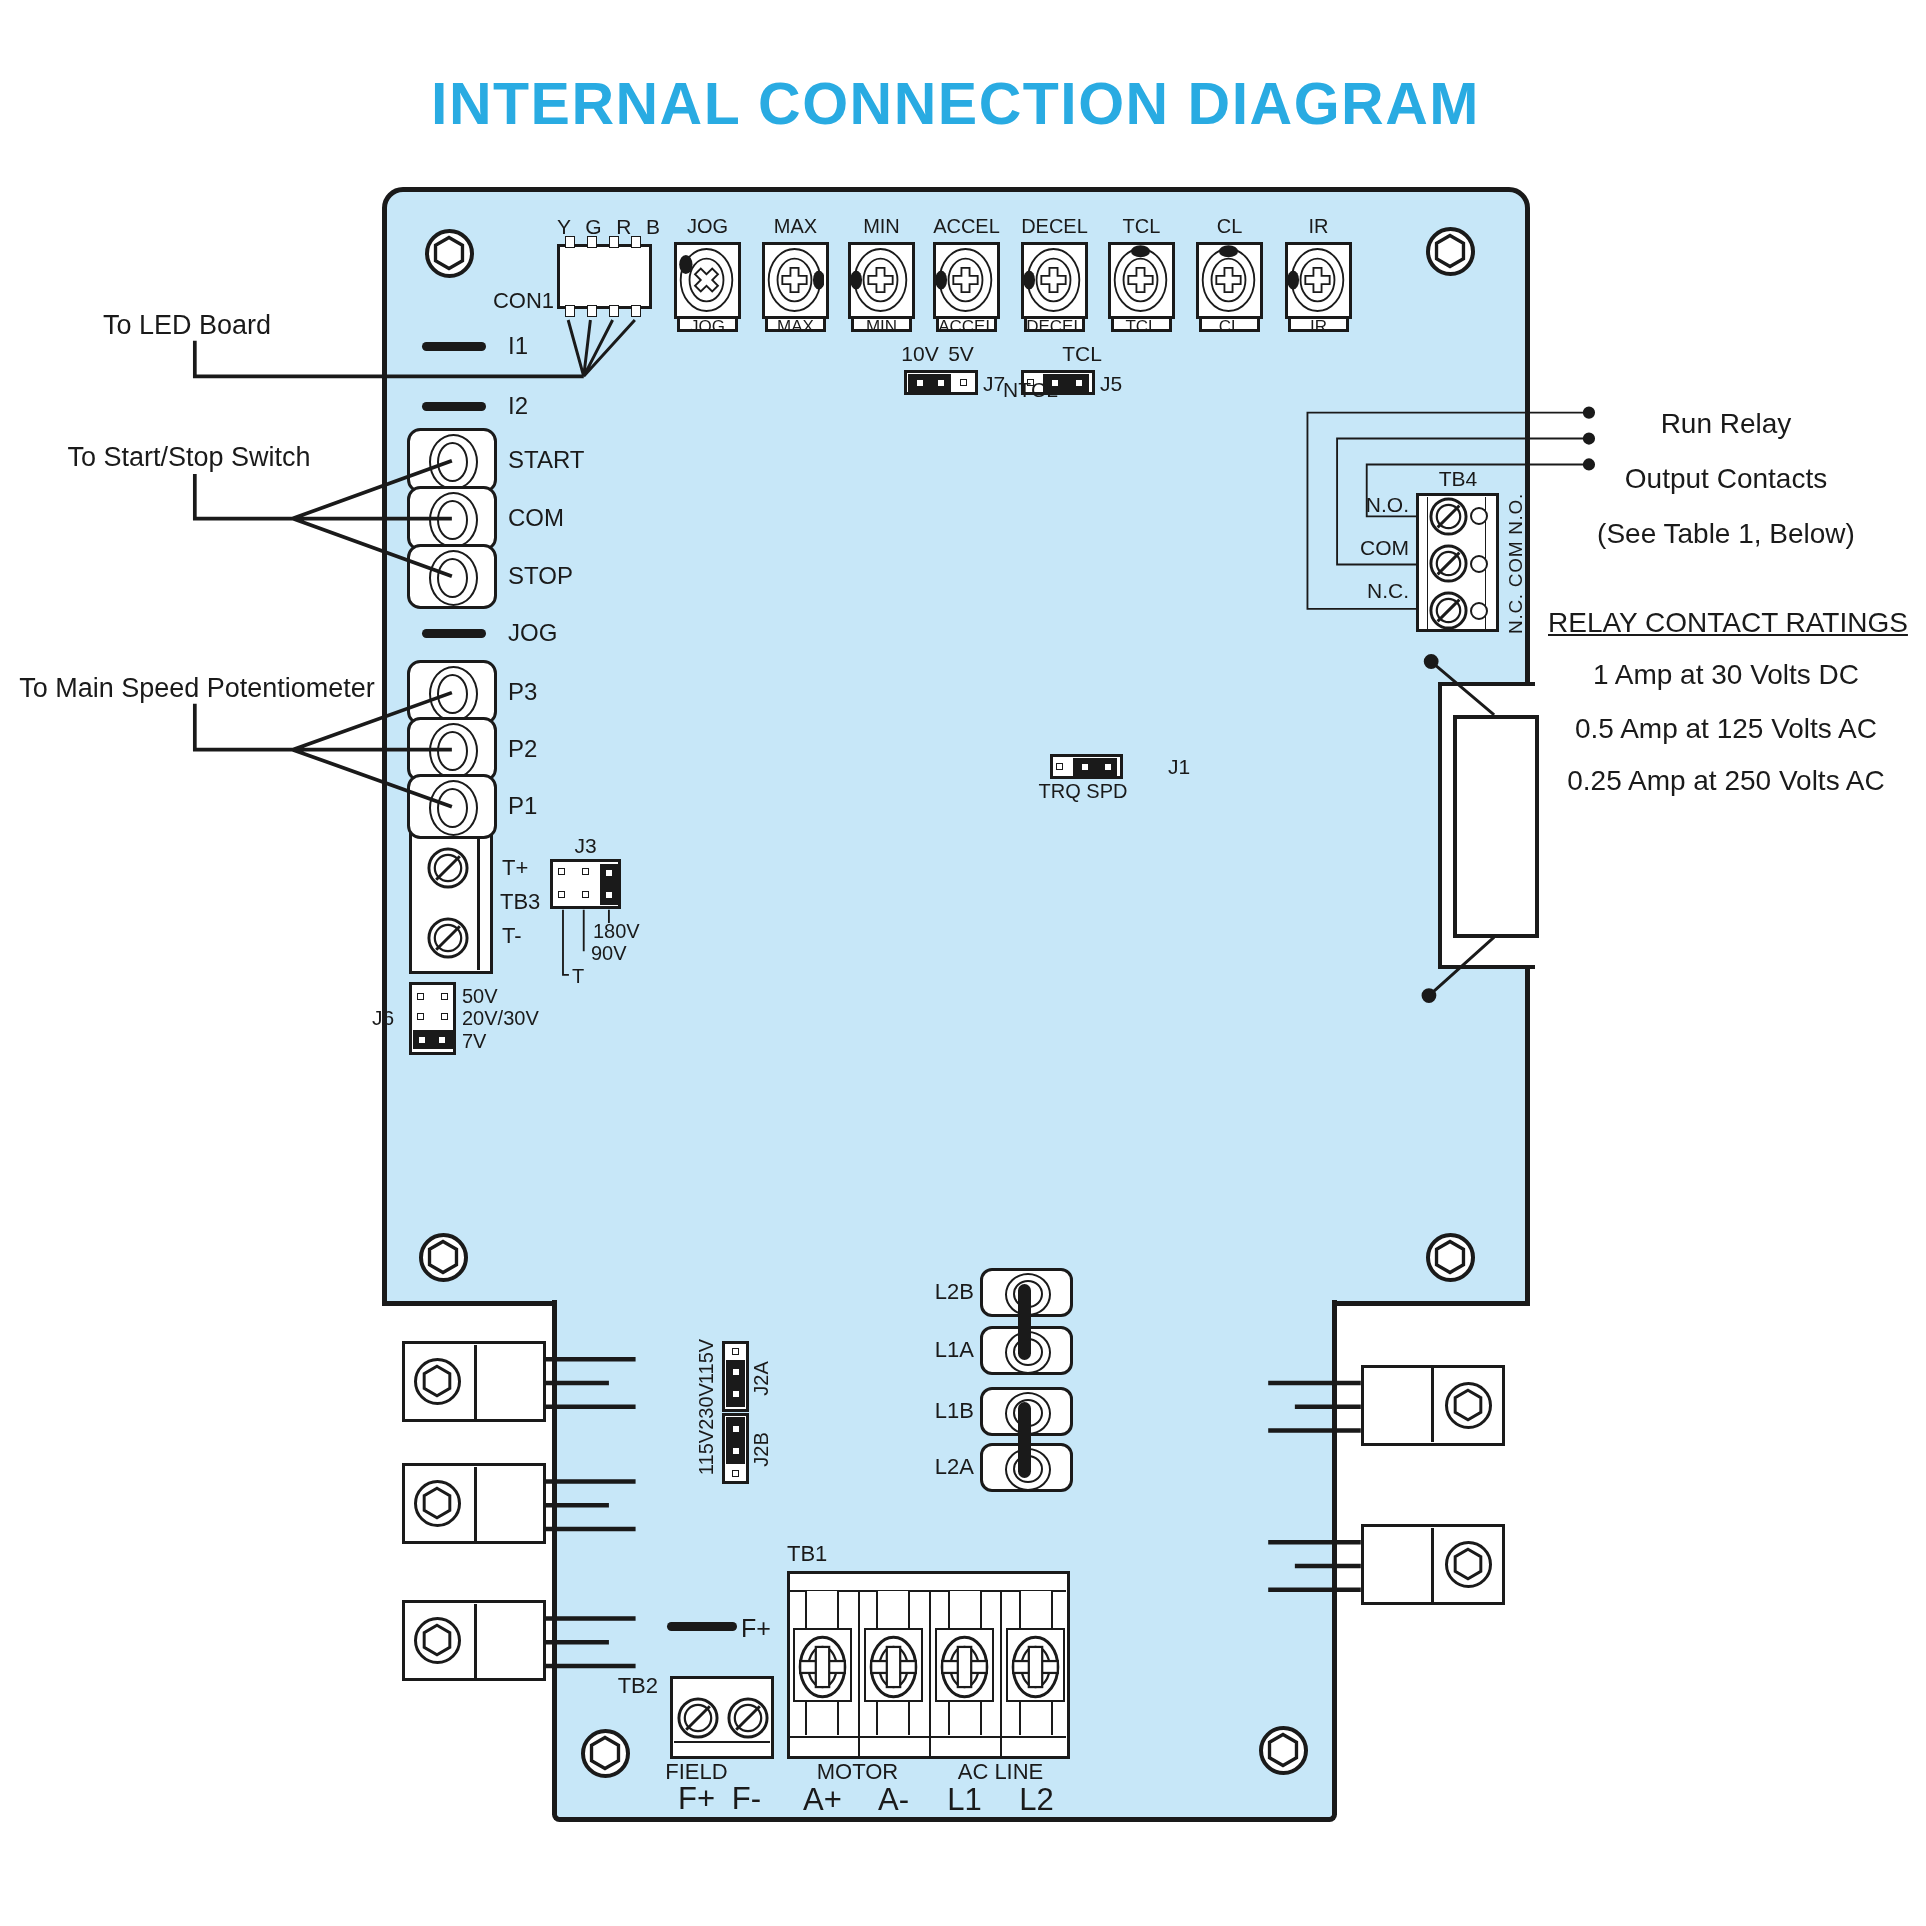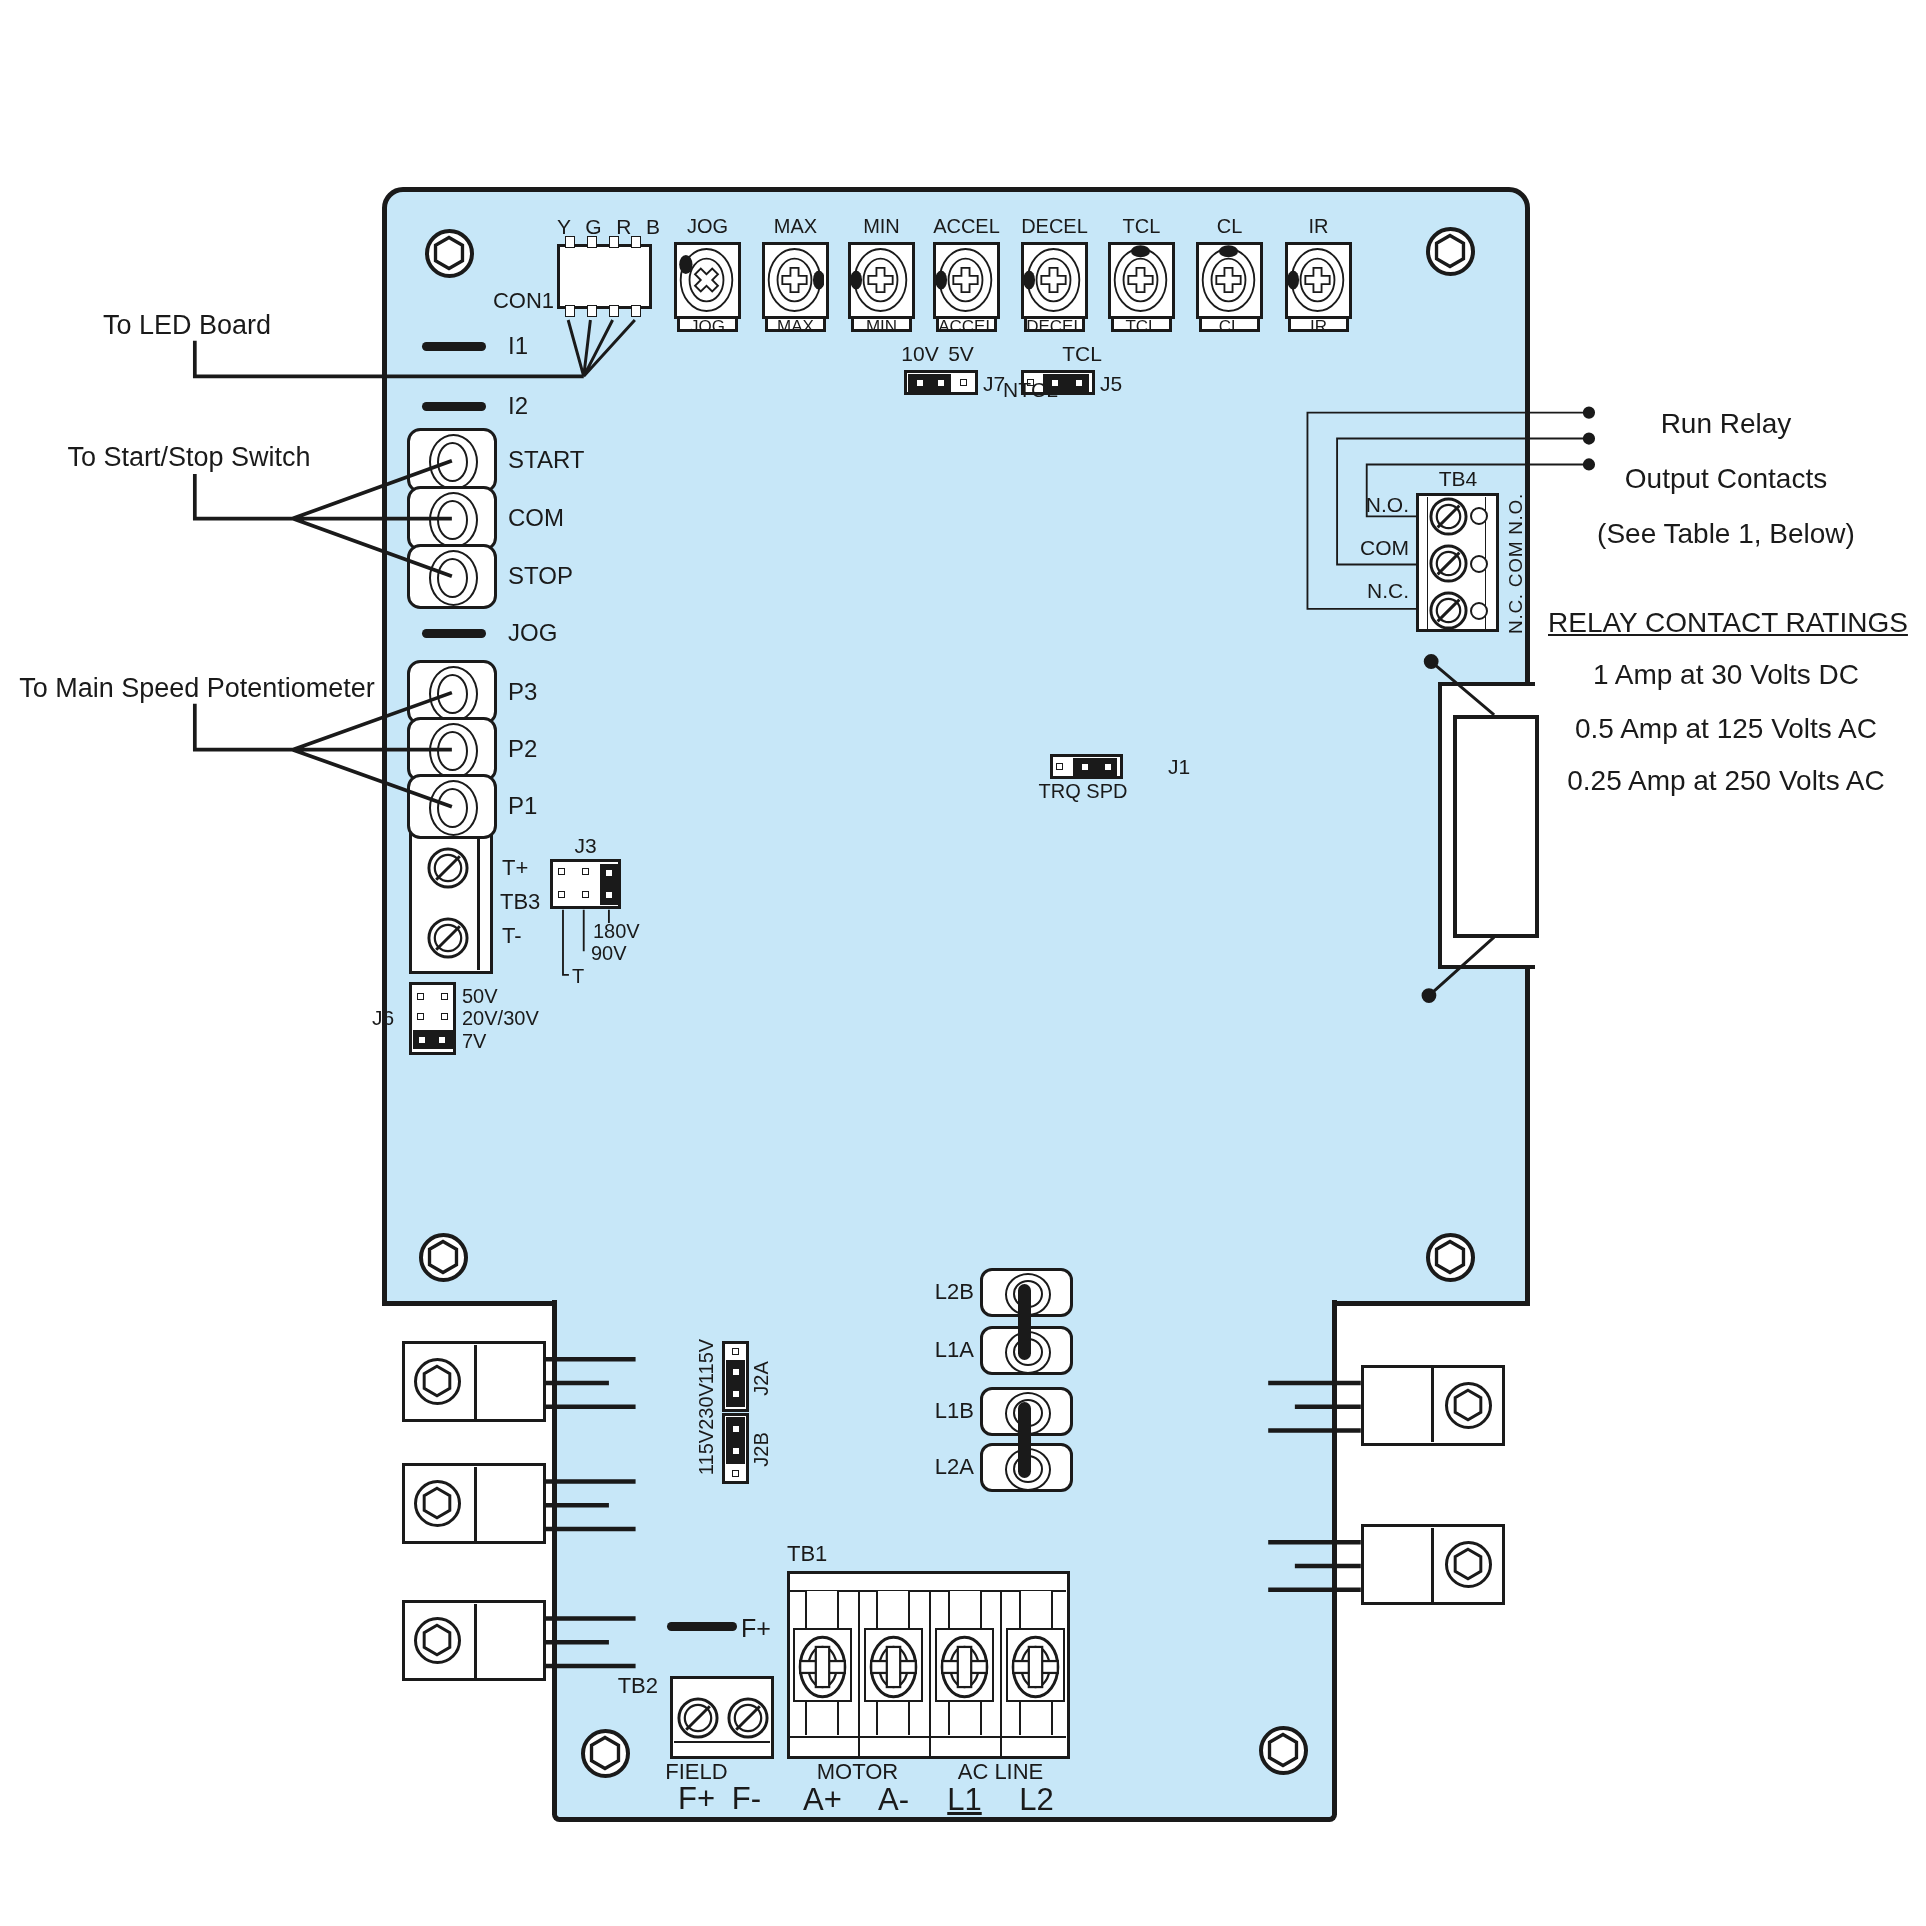--- a/index.html
+++ b/index.html
@@ -18,20 +18,21 @@
   .rot{transform:rotate(-90deg);}
   .comp{z-index:10;}
   svg{display:block;}
   #overlay{position:absolute;left:0;top:0;z-index:20;pointer-events:none;}
 </style>
 </head>
 <body>
 
 <div id="canvas">
 
+  <div class="t ctr" style="left:296px;top:71px;width:1319px;font-size:59px;font-weight:bold;color:#29abe2;letter-spacing:1.5px;">INTERNAL CONNECTION DIAGRAM</div>
 
   <div class="c" style="left:382px;top:187px;width:1148px;height:1119px;background:#c7e7f8;border:5.2px solid #1a1a1a;border-radius:21px 21px 0 0;z-index:1;"></div>
   <div class="c" style="left:552px;top:1300px;width:785px;height:522px;background:#c7e7f8;border:5.2px solid #1a1a1a;border-top:none;border-radius:0 0 7.4px 7.4px;z-index:2;"></div>
 
   <div class="c" style="left:1438px;top:682px;width:97px;height:287px;background:#fff;border:4.4px solid #1a1a1a;border-right:none;z-index:3;"></div>
   <div class="c" style="left:1453px;top:715px;width:86px;height:223px;background:#fff;border:4.4px solid #1a1a1a;z-index:4;"></div>
 
   <div class="t ra" style="left:443px;top:289px;width:111px;font-size:22px;">CON1</div>
   <div class="t ctr" style="left:557px;top:215px;width:95px;font-size:21px;letter-spacing:4.4px;">Y G R B</div>
   <div class="c blk comp" style="left:557px;top:244px;width:95px;height:65px;"></div>
@@ -182,21 +183,21 @@
   <div class="c blk comp" style="left:787px;top:1571px;width:283px;height:188px;"></div>
   <div class="c comp" style="left:790px;top:1590px;width:276px;height:0;border-top:2.2px solid #1a1a1a;"></div>
   <div class="c comp" style="left:790px;top:1736px;width:276px;height:0;border-top:2.2px solid #1a1a1a;"></div>
   <div class="c comp" style="left:858px;top:1591px;width:0;height:168px;border-left:2.2px solid #1a1a1a;"></div>
   <div class="c comp" style="left:929px;top:1591px;width:0;height:168px;border-left:2.2px solid #1a1a1a;"></div>
   <div class="c comp" style="left:1000px;top:1591px;width:0;height:168px;border-left:2.2px solid #1a1a1a;"></div>
   <div class="t ctr" style="left:798px;top:1760px;width:119px;font-size:22px;">MOTOR</div>
   <div class="t ctr" style="left:941px;top:1760px;width:119px;font-size:22px;">AC LINE</div>
   <div class="t ctr" style="left:793px;top:1783px;width:59px;font-size:31px;">A+</div>
   <div class="t ctr" style="left:864px;top:1783px;width:59px;font-size:31px;">A-</div>
-  <div class="t ctr" style="left:935px;top:1783px;width:59px;font-size:31px;text-decoration:underline;">L1</div>
+  <div class="t ctr" style="left:935px;top:1783px;width:59px;font-size:31px;">L1</div>
   <div class="t ctr" style="left:1007px;top:1783px;width:59px;font-size:31px;">L2</div>
 
   <svg id="overlay" width="1926" height="1926" viewBox="0 0 2600 2600">
     <g stroke="#1a1a1a" fill="none">
       <g stroke-width="5">
         <path d="M263,460 V508 H788"></path>
         <path d="M788,508 L767,432 M788,508 L797,432 M788,508 L827,432 M788,508 L857,432" stroke-width="4"></path>
       </g>
       <g stroke-width="5">
         <path d="M263,640 V700 H395 M395,700 L610,622 M395,700 H610 M395,700 L610,778"></path>

